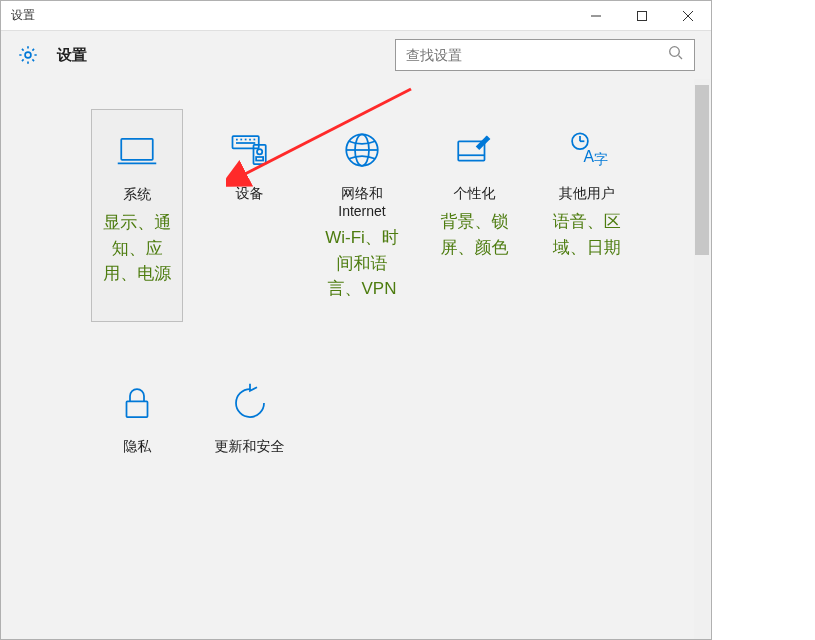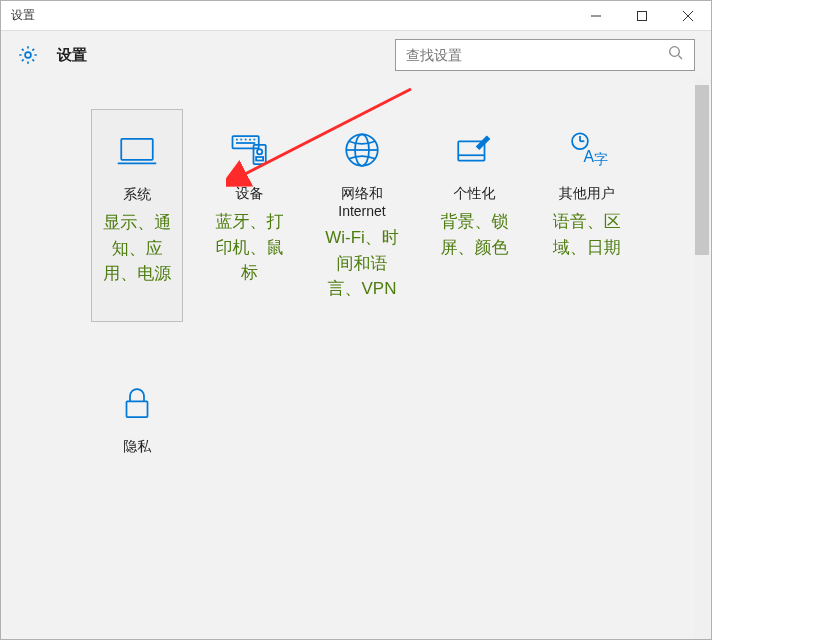--- a/index.html
+++ b/index.html
@@ -98,21 +98,20 @@
               <line x1="18" y1="12" x2="20" y2="12"></line>
               <line x1="23" y1="12" x2="25" y2="12"></line>
               <line x1="28" y1="12" x2="30" y2="12"></line>
             <line x1="8" y1="16" x2="30" y2="16"></line>
             <rect x="28" y="18" width="14" height="22" rx="1"></rect>
             <circle cx="35" cy="26" r="3"></circle>
             <rect x="31" y="32" width="8" height="4"></rect>
           </svg>
         </span>
         <div class="title">设备</div>
-        <div class="desc">蓝牙、打印机、鼠标</div>
       </div>
 
       <div class="tile">
         <span class="icon">
           <svg viewBox="0 0 48 48" width="42" height="42" fill="none" stroke="#0078d7" stroke-width="2">
             <circle cx="24" cy="24" r="18"></circle>
             <ellipse cx="24" cy="24" rx="8" ry="18"></ellipse>
             <line x1="6" y1="24" x2="42" y2="24"></line>
             <path d="M9 14 Q24 20 39 14"></path>
             <path d="M9 34 Q24 28 39 34"></path>
@@ -155,20 +154,30 @@
         <span class="icon">
           <svg viewBox="0 0 48 48" width="42" height="42" fill="none" stroke="#0078d7" stroke-width="2">
             <rect x="12" y="22" width="24" height="18" rx="1"></rect>
             <path d="M16 22 V16 a8 8 0 0 1 16 0 V22"></path>
           </svg>
         </span>
         <div class="title">隐私</div>
         <div class="desc"></div>
       </div>
 
+      <div class="tile">
+        <span class="icon">
+          <svg viewBox="0 0 48 48" width="42" height="42" fill="none" stroke="#0078d7" stroke-width="2">
+            <path d="M40 24 A16 16 0 1 1 24 8"></path>
+            <polyline points="24,2 24,10 32,6"></polyline>
+          </svg>
+        </span>
+        <div class="title">更新和安全</div>
+        <div class="desc"></div>
+      </div>
 
     </div>
   </div>
 
   <div class="scrollbar">
     <div class="thumb"></div>
   </div>
 
   <svg class="arrow" style="left:225px; top:80px;" width="200" height="110">
     <defs>

